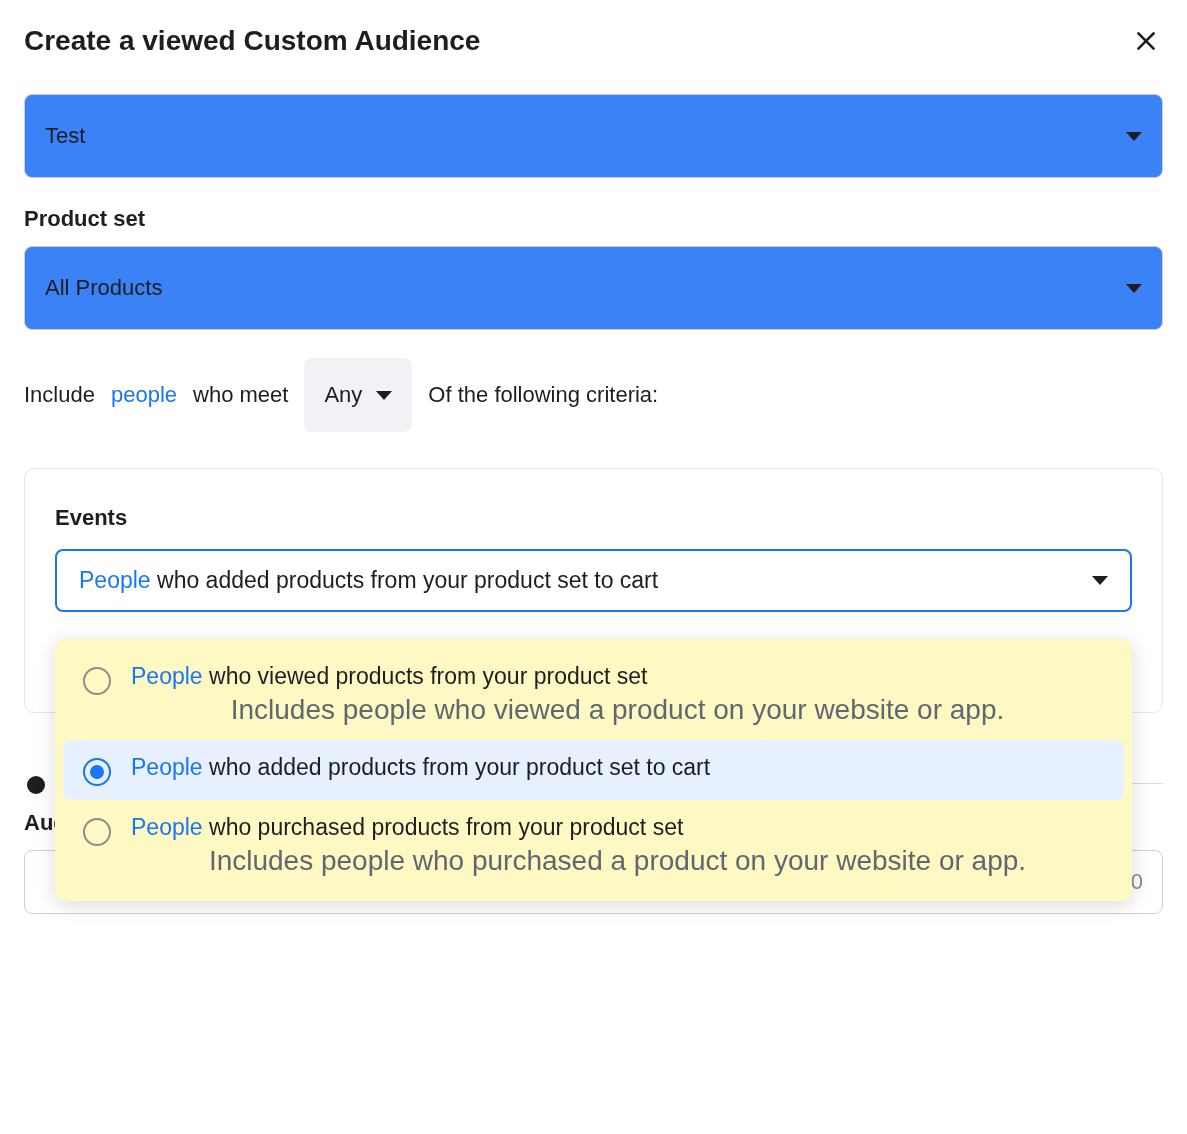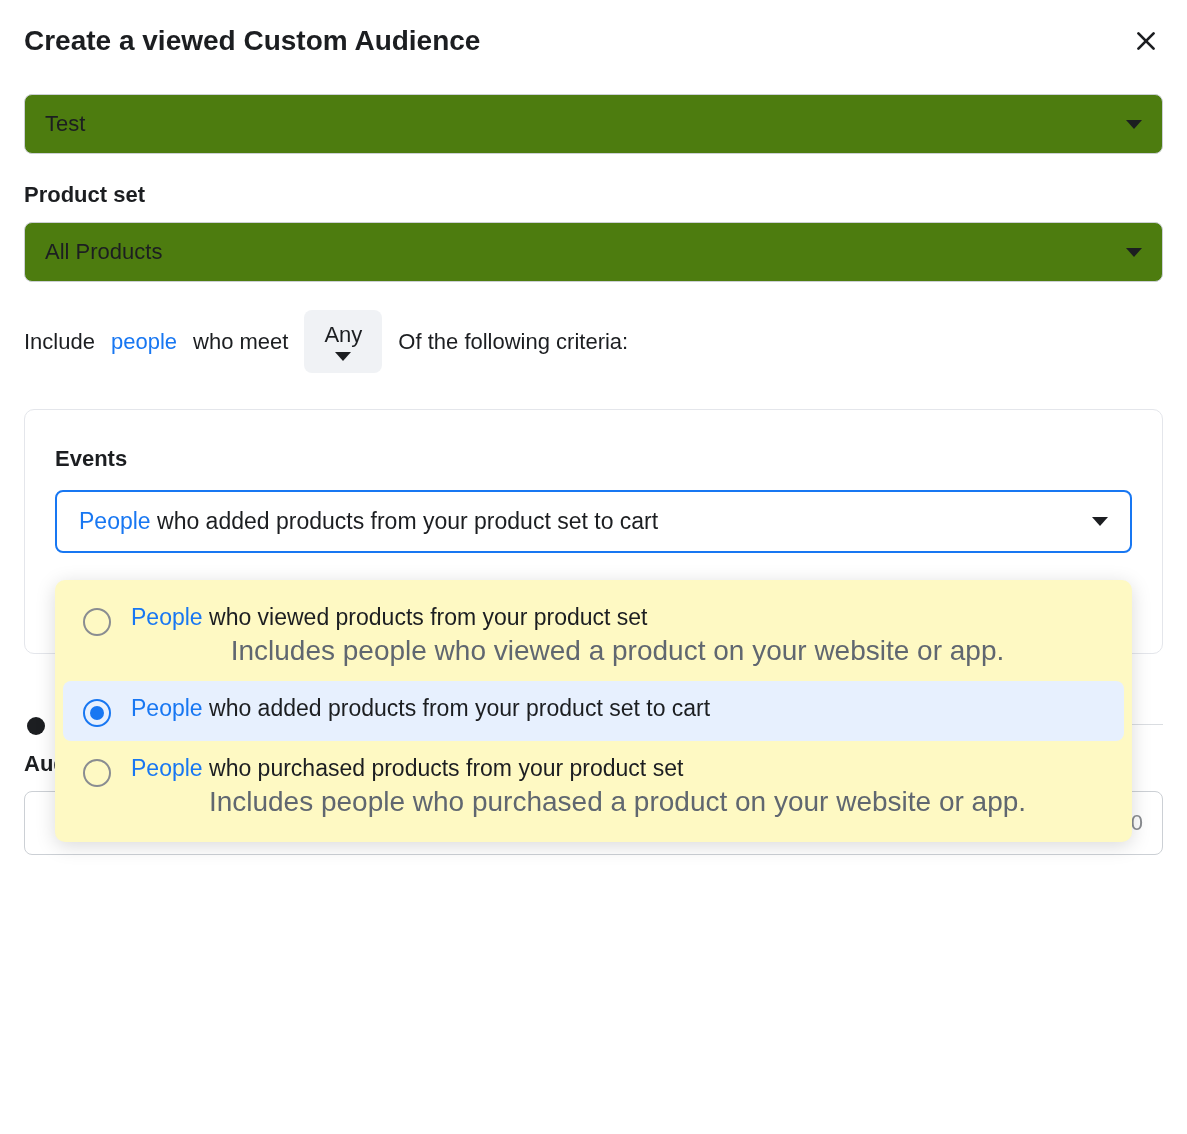--- a/index.html
+++ b/index.html
@@ -41,24 +41,24 @@
     .section-label {
       font-size: 22px;
       font-weight: 700;
       color: #1c1e21;
       margin-bottom: 14px;
     }
     .select-box {
       width: 100%;
       border: 1px solid #ccd0d5;
       border-radius: 8px;
-      padding: 16px 20px;
-      font-size: 22px;
-      color: #1c1e21;
-      background: #4d7c0f;
+      padding: 28px 20px;
+      font-size: 22px;
+      color: #1c1e21;
+      background: #3b82f6;
       display: flex;
       justify-content: space-between;
       align-items: center;
       cursor: pointer;
       margin-bottom: 28px;
     }
     .caret-down {
       width: 0;
       height: 0;
       border-left: 8px solid transparent;
@@ -73,27 +73,26 @@
       color: #1c1e21;
       margin-bottom: 36px;
       flex-wrap: wrap;
     }
     .link-text {
       color: #1877f2;
     }
     .any-selector {
       background: #f0f2f5;
       border-radius: 8px;
-      padding: 12px 20px;
+      padding: 24px 20px;
       display: inline-flex;
       align-items: center;
-      gap: 4px;
-      font-size: 22px;
-      cursor: pointer;
-      flex-direction: column;
+      gap: 14px;
+      font-size: 22px;
+      cursor: pointer;
     }
     .events-card {
       border: 1px solid #e4e6eb;
       border-radius: 10px;
       padding: 36px 30px 100px 30px;
       position: relative;
       margin-bottom: 30px;
     }
     .events-card-inner-label {
       font-size: 22px;

